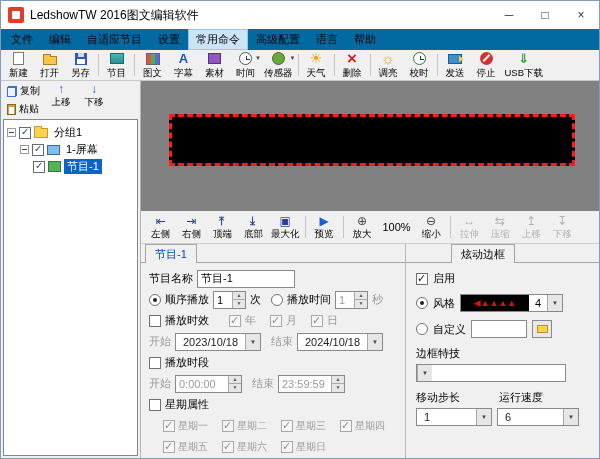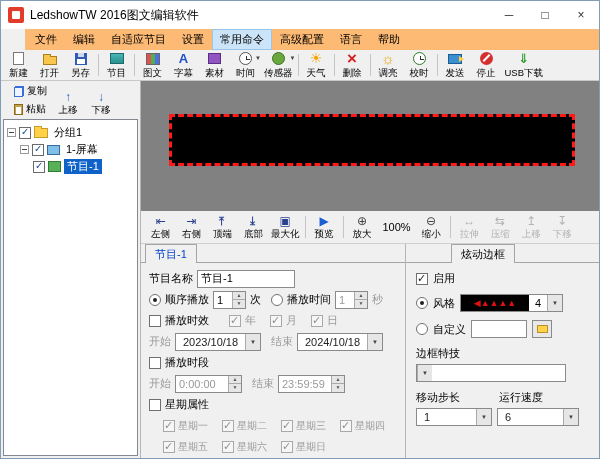--- a/index.html
+++ b/index.html
@@ -8,21 +8,21 @@
 
   
   .titlebar { height:28px; background:#fff; display:flex; align-items:center; padding-left:7px; flex:0 0 auto; }
   .app-icon { width:16px; height:16px; background:#e13b29; border-radius:2px; position:relative; flex:0 0 auto; }
   .app-icon::after { content:""; position:absolute; left:4px; top:4px; width:8px; height:8px; background:#fff; border-radius:1px; }
   .title { margin-left:6px; font-size:12px; white-space:nowrap; }
   .win-controls { margin-left:auto; display:flex; align-self:stretch; }
   .win-btn { width:36px; display:flex; align-items:center; justify-content:center; font-size:12px; color:#333; }
 
   
-  .menubar { height:21px; display:flex; align-items:stretch; background:#fdba74; padding-left:2px; flex:0 0 auto;margin-left:24px; }
+  .menubar { height:21px; display:flex; align-items:stretch; background:#0369a1; padding-left:2px; flex:0 0 auto; }
   .menu-item { padding:0 8px; display:flex; align-items:center; white-space:nowrap; }
   .menu-item.active { background:#cce4f7; border:1px solid #98c5e8; padding:0 7px; }
 
   
   .toolbar { height:31px; display:flex; align-items:stretch; background:#f0f0f0; border-bottom:1px solid #c8c8c8; padding-left:2px; flex:0 0 auto; }
   .tb-btn { display:flex; flex-direction:column; align-items:center; padding:1px 3px 0; min-width:31px; position:relative; }
   .tb-label { font-size:9.5px; line-height:11px; margin-top:1px; white-space:nowrap; }
   .tb-icon { height:15px; display:flex; align-items:center; justify-content:center; font-size:13px; line-height:15px; }
   .tb-sep { width:1px; background:#c5c5c5; margin:4px 2px; }
   .tb-drop { position:absolute; right:0; top:5px; font-size:6px; color:#444; }
@@ -49,21 +49,21 @@
   .icon-brightness::before { content:"☼"; color:#e8a000; font-size:15px; }
   .icon-send { width:14px; height:10px; background:#3c8fd0; border:1px solid #1d5c93; position:relative; }
   .icon-send::after { content:""; position:absolute; right:-3px; top:1px; border-left:5px solid #ffd040; border-top:3px solid transparent; border-bottom:3px solid transparent; }
   .icon-stop { width:13px; height:13px; border-radius:50%; background:#d43030; position:relative; }
   .icon-stop::after { content:""; position:absolute; left:2px; top:5px; width:9px; height:2px; background:#fff; transform:rotate(-45deg); }
   .icon-usb::before { content:"⇓"; color:#2a9a2a; font-weight:bold; font-size:13px; }
 
   
   .bodyrow { flex:1; display:flex; min-height:0; }
   .left-panel { width:140px; flex:0 0 auto; display:flex; flex-direction:column; border-right:1px solid #b5b5b5; background:#f0f0f0; }
-  .edit-toolbar { height:38px; display:flex; align-items:flex-end; gap:3px; padding:2px 10px; flex:0 0 auto; }
+  .edit-toolbar { height:38px; display:flex; align-items:flex-start; gap:3px; padding:2px 3px; flex:0 0 auto; }
   .ep-col { display:flex; flex-direction:column; gap:2px; }
   .mini-btn { display:flex; align-items:center; gap:3px; height:16px; padding:0 3px; font-size:10px; }
   .pages-icon { width:10px; height:11px; position:relative; }
   .pages-icon::before { content:""; position:absolute; right:0; top:0; width:7px; height:8px; background:#fff; border:1px solid #3a6fd8; }
   .pages-icon::after { content:""; position:absolute; left:0; bottom:0; width:7px; height:8px; background:#eef4ff; border:1px solid #3a6fd8; }
   .paste-icon { width:9px; height:11px; background:#caa24a; border:1px solid #8a6a1a; position:relative; }
   .paste-icon::before { content:""; position:absolute; left:1px; top:2px; width:5px; height:7px; background:#fff; }
   .vmini-btn { display:flex; flex-direction:column; align-items:center; width:30px; }
   .vmini-btn .arrow { color:#2f62c9; font-size:12px; line-height:13px; font-weight:bold; }
   .i-up::before { content:"↑"; }

